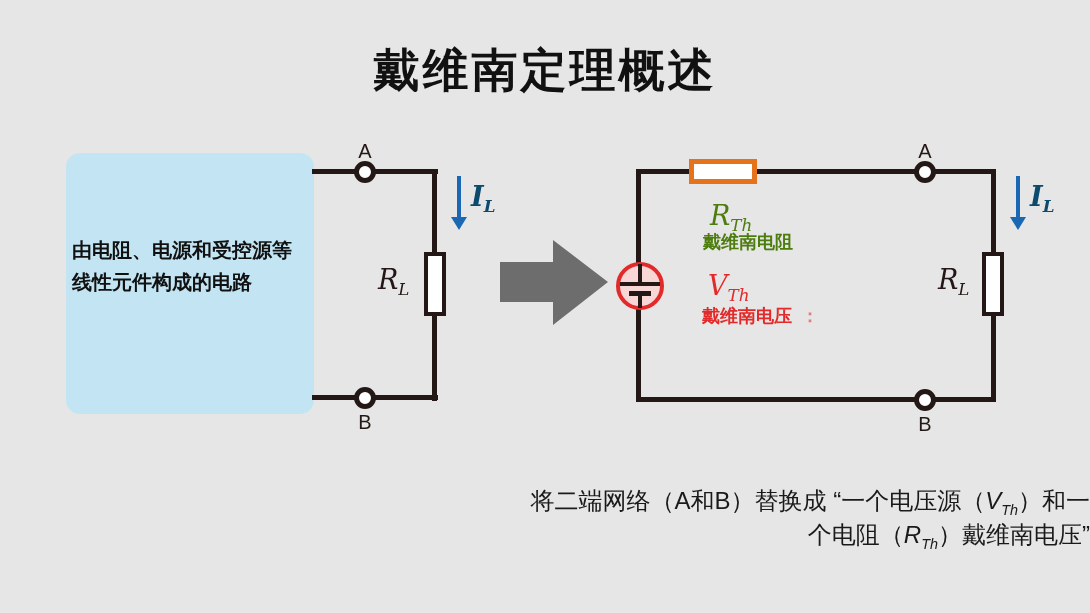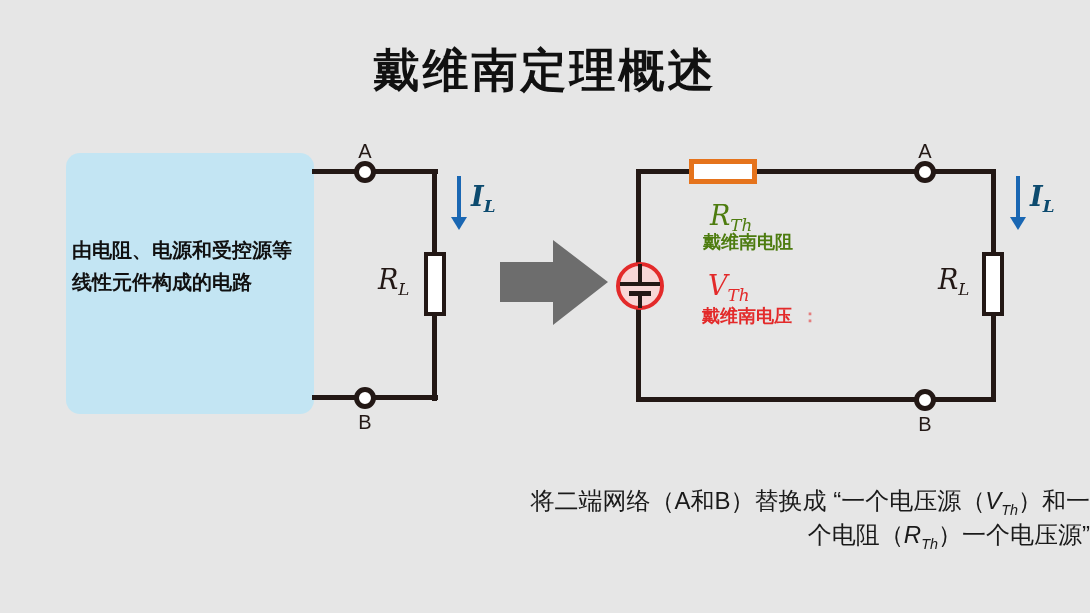--- a/index.html
+++ b/index.html
@@ -120,16 +120,16 @@
 
     <div>
       <div class="arrow-line" style="left:1016px;top:176px;"></div>
       <div class="arrow-head" style="left:1010px;top:217px;"></div>
     </div>
     <div class="math blue" style="left:1030px;top:183px;"><span>I</span><sub>L</sub></div>
   </div>
 
   <div id="bottom-caption" class="abs">
     <div><span>将二端网络（A和B）替换成 “一个电压源（</span><i>V</i><sub>Th</sub><span>）和一</span></div>
-    <div><span>个电阻（</span><i>R</i><sub>Th</sub><span>）一个电压源”</span></div>
+    <div><span>个电阻（</span><i>R</i><sub>Th</sub><span>）戴维南电压”</span></div>
   </div>
 
 </div>
 
 </body></html>

